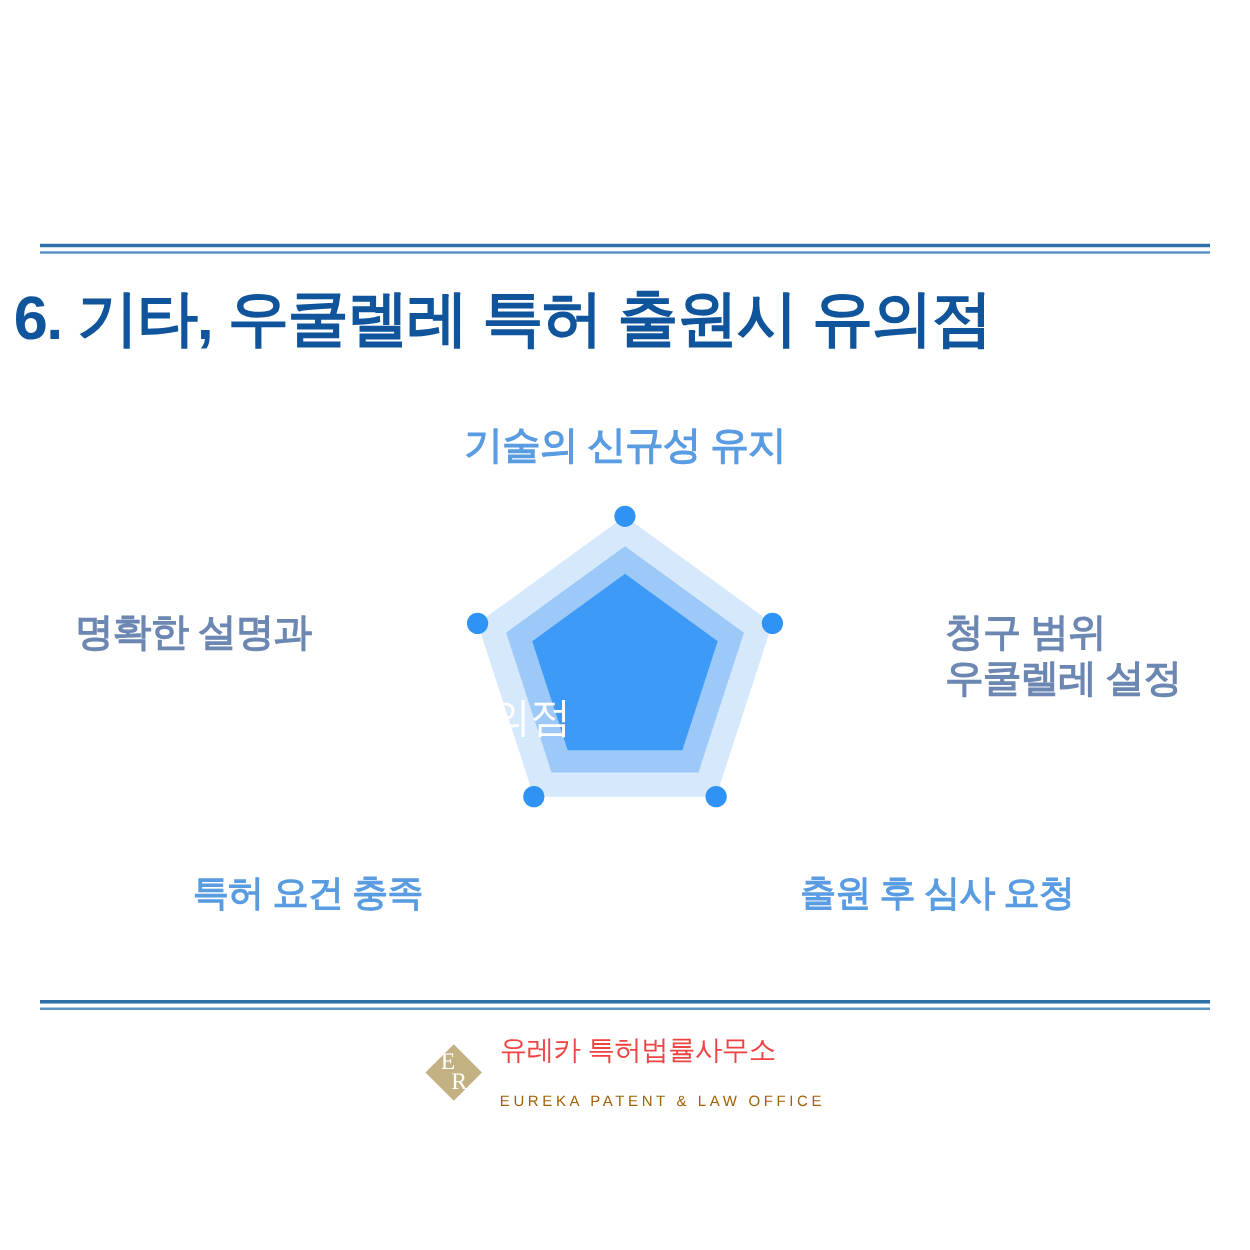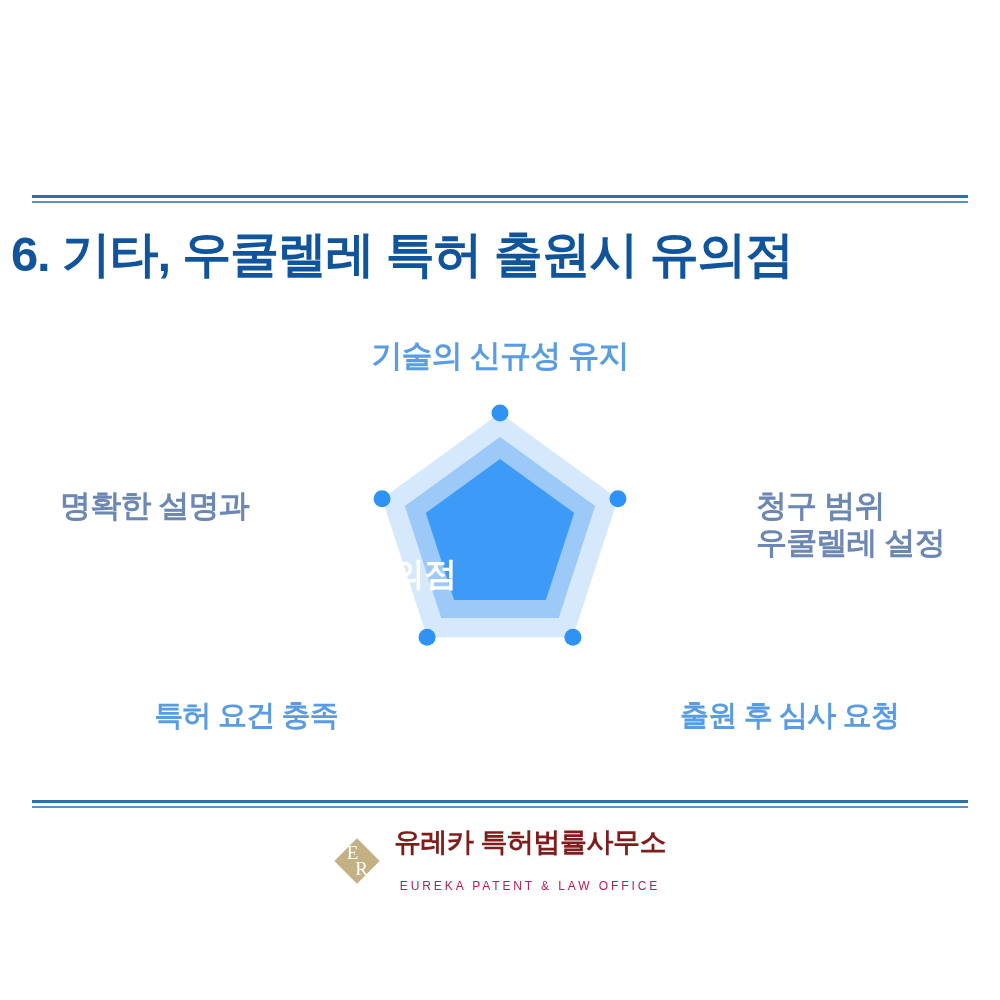--- a/index.html
+++ b/index.html
@@ -64,21 +64,21 @@
     top: 0;
     left: 0;
   }
   #center-label {
     position: absolute;
     left: 0;
     top: 232px;
     width: 816px;
     text-align: center;
     font-size: 33px;
-    font-weight: bold;
+    font-weight: normal;
     color: #ffffff;
     letter-spacing: -0.5px;
     pointer-events: none;
   }
 
   
   .node-label {
     position: absolute;
     font-weight: bold;
     line-height: 1.18;
@@ -109,21 +109,21 @@
     margin-left: 44px;
   }
   #label-bottom-left {
     right: 662px;
     top: 378px;
     text-align: right;
     font-size: 29px;
     margin-left: 39px;
   }
   #label-bottom-right {
-    left: 680px;
+    left: 640px;
     top: 378px;
     text-align: center;
     font-size: 29px;
   }
 
   
   #footer-logo {
     position: absolute;
     top: 828px;
     left: 0;
@@ -163,29 +163,29 @@
     line-height: 0.82;
     text-align: center;
     letter-spacing: 0px;
   }
   #logo-monogram span { display: block; }
   #logo-monogram .mono-e { margin-right: 9px; }
   #logo-monogram .mono-r { margin-left: 9px; }
 
   #logo-text { display: block; }
   #logo-name-ko {
-    font-size: 27px;
-    font-weight: bold;
-    color: #7f1d1d;
+    font-size: 22px;
+    font-weight: normal;
+    color: #ef4444;
     letter-spacing: -0.5px;
     line-height: 1.05;
   }
   #logo-name-en {
     font-size: 12px;
-    color: #be185d;
+    color: #a16207;
     letter-spacing: 2.9px;
     text-align: center;
     margin-top: 23px;
   }
 </style>
 </head>
 <body>
 
 <div class="rule" id="rule-top">
   <div class="thick"></div>

